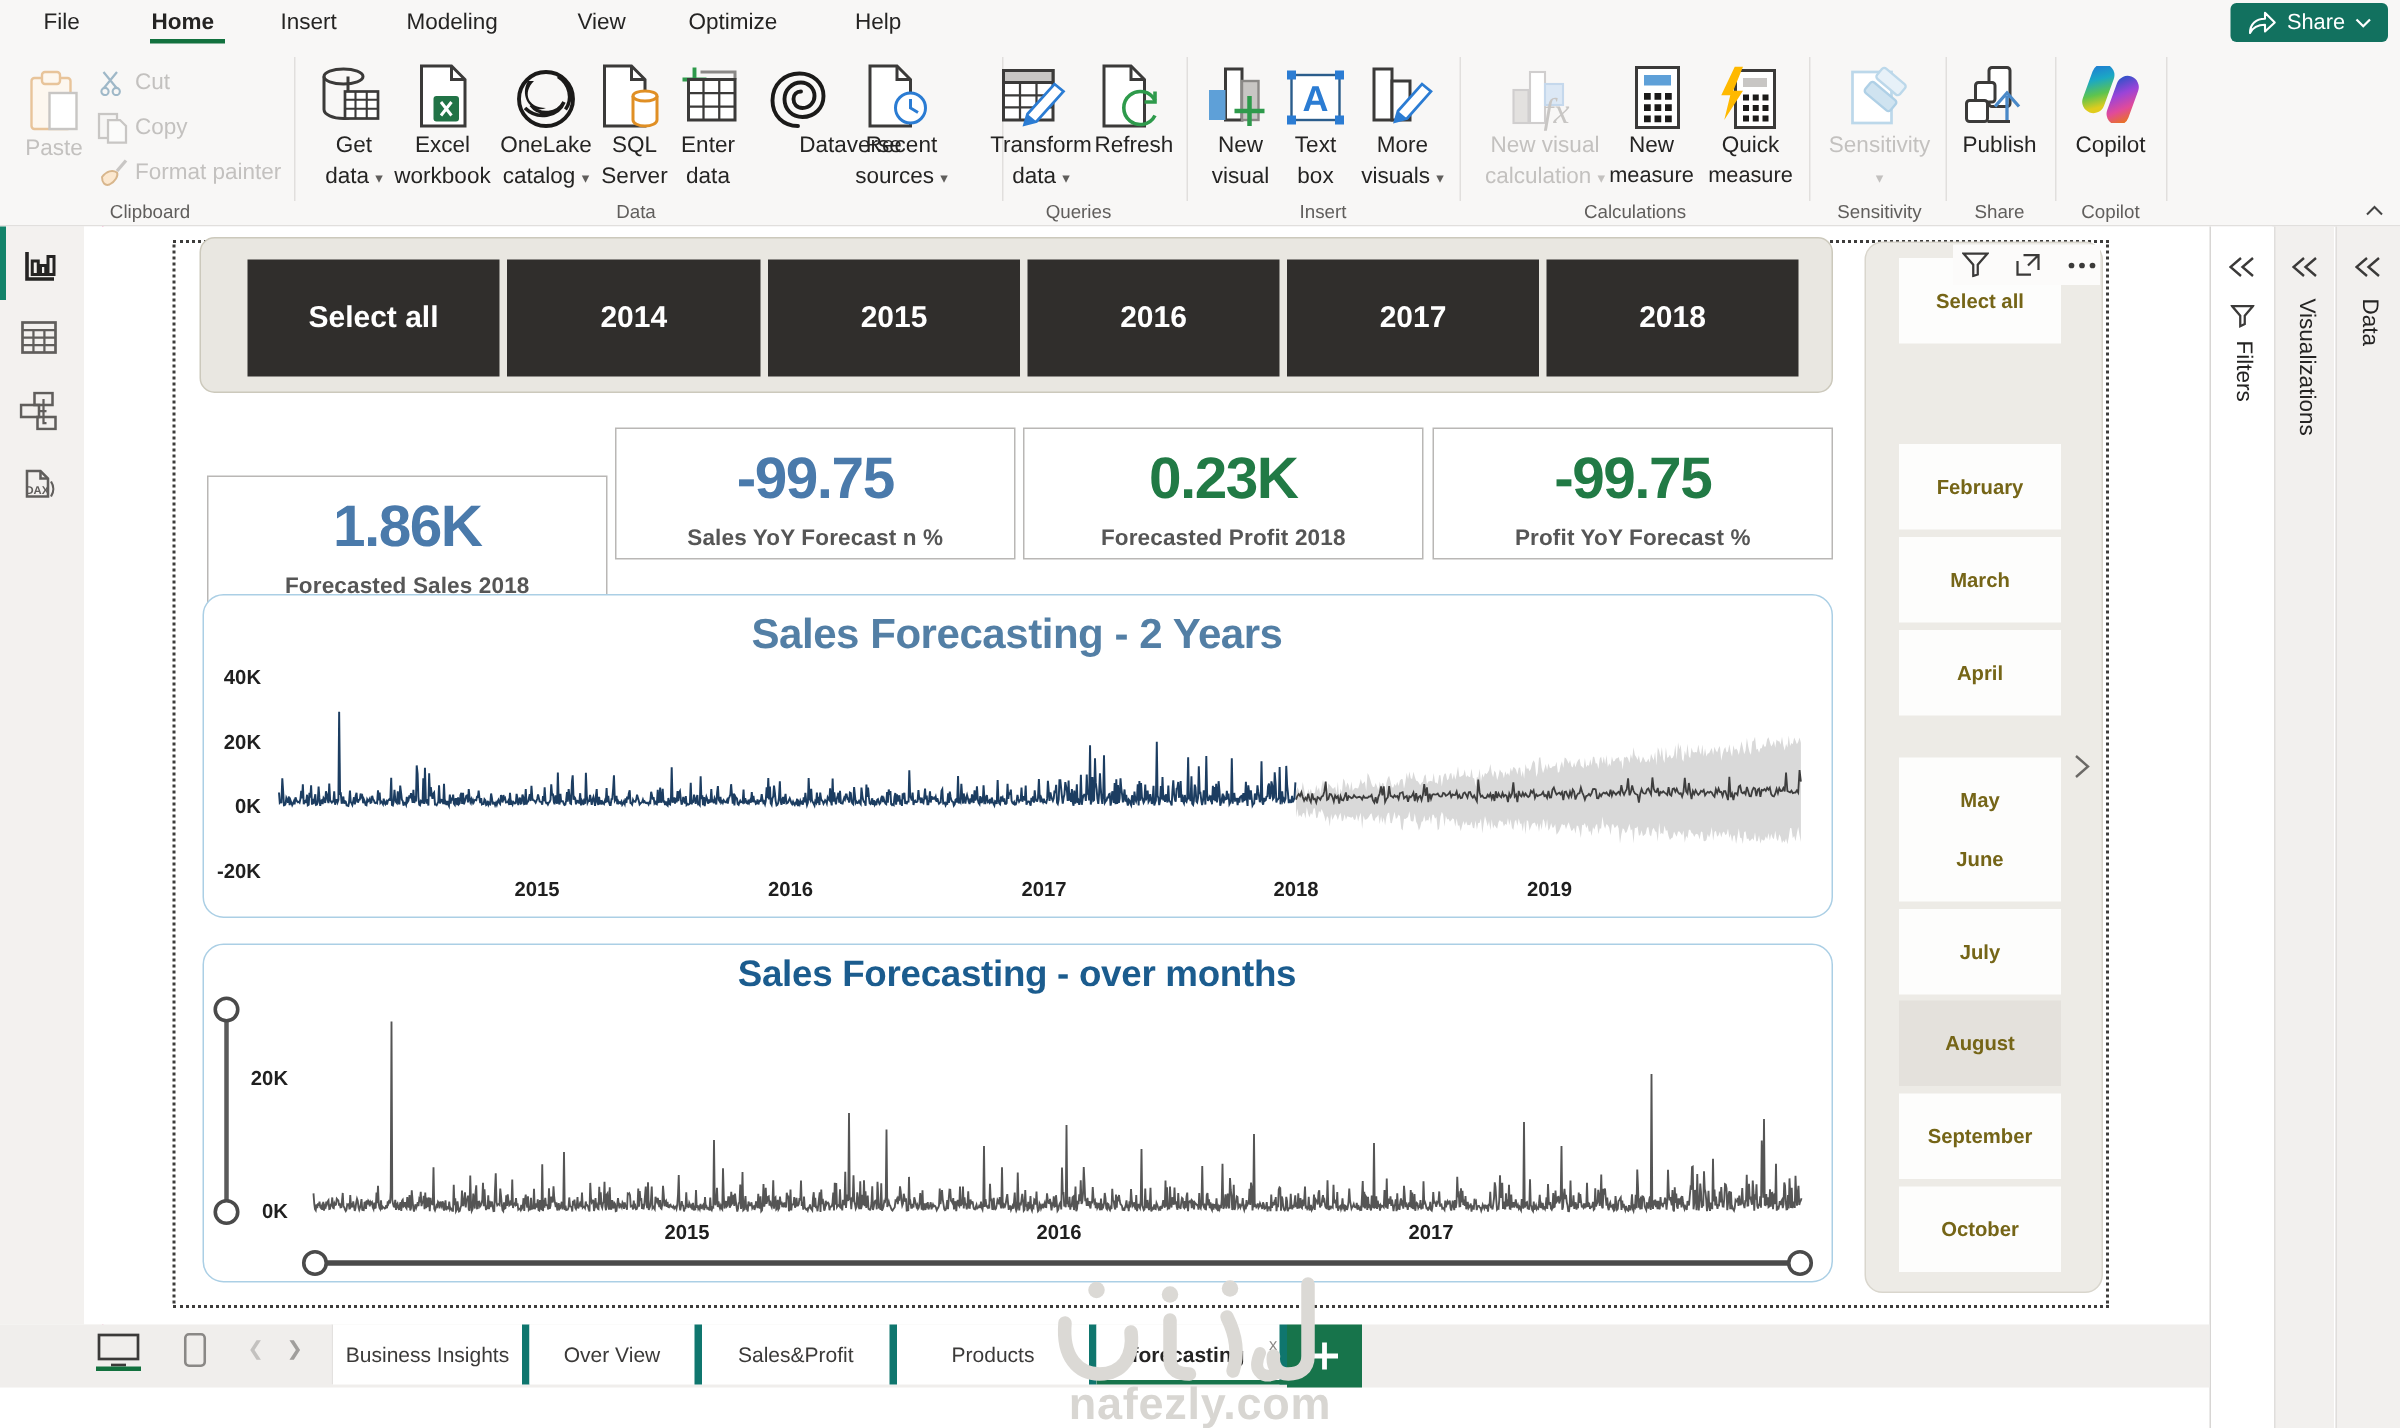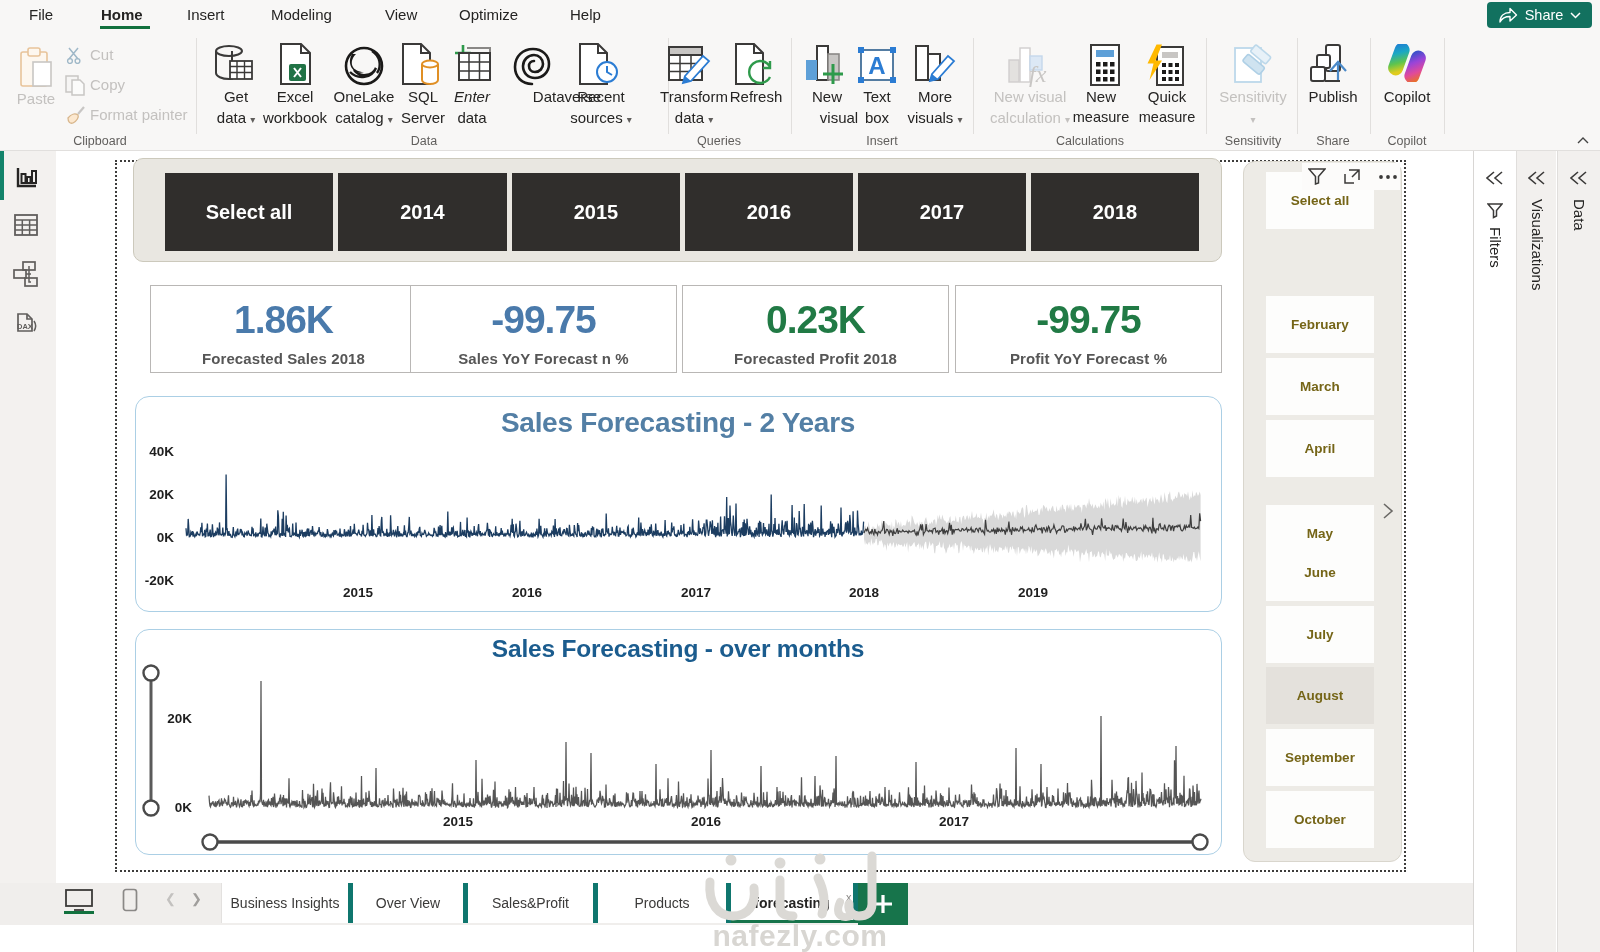--- a/index.html
+++ b/index.html
@@ -167,21 +167,21 @@
 <div class="rlab" style="left:423px; top:109px;">Server</div>
 
 <div class="ricon" style="left:472px; top:42px;">
  <svg width="42" height="44" viewBox="0 0 42 44">
   <path d="M12 3 L12 19 M4 11 L20 11" stroke="#2e9a4b" stroke-width="2.6"></path>
   <path d="M16 6 L39 6 L39 11" fill="none" stroke="#8a8886" stroke-width="2"></path>
   <rect x="8" y="11" width="31" height="27" fill="#fff" stroke="#3b3a39" stroke-width="2"></rect>
   <path d="M8 20 L39 20 M8 29 L39 29 M18 11 L18 38 M28.5 11 L28.5 38" stroke="#3b3a39" stroke-width="1.5"></path>
  </svg>
 </div>
-<div class="rlab" style="left:472px; top:88px;font-style:italic;">Enter</div>
+<div class="rlab" style="left:472px; top:88px;">Enter</div>
 <div class="rlab" style="left:472px; top:109px;">data</div>
 
 <div class="ricon" style="left:532px; top:46px;">
  <svg width="42" height="40" viewBox="0 0 42 40">
   <path d="M21 38 C11 38 4 31 4 21 C4 10 12 3 22 3 C31 3 38 9 38 18 C38 26 32 32 24 32 C17 32 12 27 12 20 C12 14 17 9 23 9 C28 9 32 13 32 18 C32 22 29 26 24 26 C20 26 18 23 18 20 C18 17 20 15 23 15" fill="none" stroke="#1b1a19" stroke-width="2.6" stroke-linecap="round"></path>
  </svg>
 </div>
 <div class="rlab" style="left:532px; top:88px;margin-left:35px;">Dataverse</div>
 
 <div class="ricon" style="left:598px; top:42px;">
@@ -219,21 +219,21 @@
 
 <div class="ricon" style="left:825px; top:42px;">
  <svg width="44" height="46" viewBox="0 0 44 46">
   <rect x="14" y="4" width="11" height="34" fill="#fff" stroke="#3b3a39" stroke-width="2"></rect>
   <rect x="25" y="12" width="11" height="26" fill="#c8c6c4" stroke="#8a8886" stroke-width="1.6"></rect>
   <rect x="3" y="18" width="11" height="20" fill="#5ea0d8"></rect>
   <path d="M30 22 L30 42 M20 32 L40 32" stroke="#2e9a4b" stroke-width="3"></path>
  </svg>
 </div>
 <div class="rlab" style="left:827px; top:88px;">New</div>
-<div class="rlab" style="left:827px; top:109px;margin-left:12px;">visual</div>
+<div class="rlab" style="left:827px; top:109px;">visual</div>
 
 <div class="ricon" style="left:877px; top:44px;">
  <svg width="44" height="42" viewBox="0 0 44 42">
   <rect x="6" y="6" width="32" height="30" fill="#fff" stroke="#2b5d8c" stroke-width="1.6"></rect>
   <rect x="3" y="3" width="6" height="6" fill="#2b7cd3"></rect>
         <rect x="35" y="3" width="6" height="6" fill="#2b7cd3"></rect>
   <rect x="3" y="33" width="6" height="6" fill="#2b7cd3"></rect>
         <rect x="35" y="33" width="6" height="6" fill="#2b7cd3"></rect>
   <text x="22" y="30" text-anchor="middle" font-size="24" font-weight="bold" fill="#2b7cd3" font-family="Liberation Sans">A</text>
  </svg>
@@ -381,21 +381,21 @@
 
 <div id="yslicer">
   <div class="ybtn" style="left:31px; width:168px;">Select all</div>
   <div class="ybtn" style="left:204px; width:169px;">2014</div>
   <div class="ybtn" style="left:378px; width:168px;">2015</div>
   <div class="ybtn" style="left:551px; width:168px;">2016</div>
   <div class="ybtn" style="left:724px; width:168px;">2017</div>
   <div class="ybtn" style="left:897px; width:168px;">2018</div>
 </div>
 
-<div class="kpi" style="left:150px;">
+<div class="kpi" style="left:138px;margin-top:32px;">
       <div class="v blue">1.86K</div>
       <div class="l">Forecasted Sales 2018</div>
     </div>
 <div class="kpi" style="left:410px;">
       <div class="v blue">-99.75</div>
       <div class="l">Sales YoY Forecast n %</div>
     </div>
 <div class="kpi" style="left:682px;">
       <div class="v green">0.23K</div>
       <div class="l">Forecasted Profit 2018</div>

